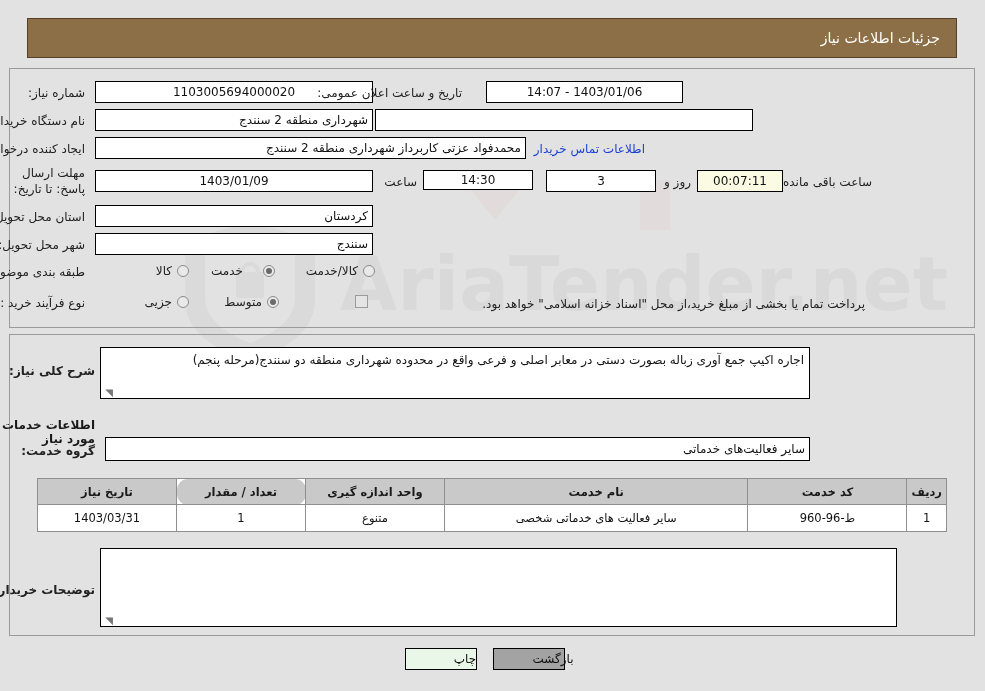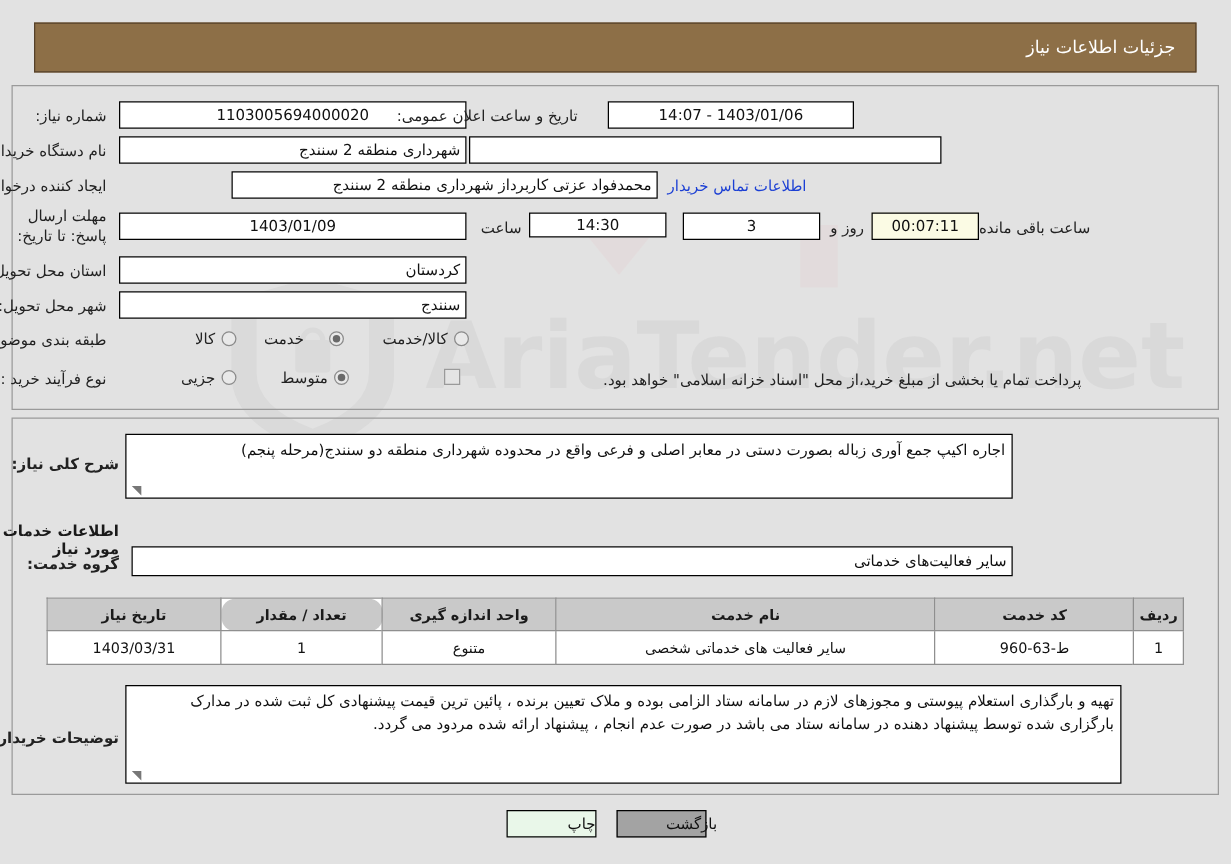--- a/index.html
+++ b/index.html
@@ -248,21 +248,21 @@
 <div class="fld ltr" style="right:612px; top:81px; width:278px; height:22px;">1103005694000020</div>
 
 <div class="lbl" style="right:523px; top:86px;">تاریخ و ساعت اعلان عمومی:</div>
 <div class="fld ltr" style="right:302px; top:81px; width:197px; height:22px;">14:07 - 1403/01/06</div>
 
 <div class="lbl" style="right:900px; top:114px;">نام دستگاه خریدار:</div>
 <div class="fld right" style="right:612px; top:109px; width:278px; height:22px;">شهرداری منطقه 2 سنندج</div>
 <div class="fld right" style="right:232px; top:109px; width:378px; height:22px;"></div>
 
 <div class="lbl" style="right:900px; top:142px;">ایجاد کننده درخواست:</div>
-<div class="fld right" style="right:459px; top:137px; width:341px; height:22px;">محمدفواد عزتی کاربرداز شهرداری منطقه 2 سنندج</div>
+<div class="fld right" style="right:459px; top:137px; width:431px; height:22px;">محمدفواد عزتی کاربرداز شهرداری منطقه 2 سنندج</div>
 <div class="link" style="right:340px; top:142px;">اطلاعات تماس خریدار</div>
 
 <div class="lbl" style="right:900px; top:165px; line-height:1.35; white-space:normal; width:80px; text-align:right;">مهلت ارسال پاسخ: تا تاریخ:</div>
 <div class="fld center" style="right:612px; top:170px; width:278px; height:22px;">1403/01/09</div>
 <div class="lbl" style="right:568px; top:175px;">ساعت</div>
 <div class="fld center" style="right:452px; top:170px; width:110px; height:20px;">14:30</div>
 <div class="fld center" style="right:329px; top:170px; width:110px; height:22px;">3</div>
 <div class="lbl" style="right:294px; top:175px;">روز و</div>
 <div class="fld hl center ltr" style="right:202px; top:170px; width:86px; height:22px;">00:07:11</div>
 <div class="lbl" style="right:113px; top:175px;">ساعت باقی مانده</div>
@@ -319,29 +319,28 @@
       <th style="width:150px;">کد خدمت</th>
       <th>نام خدمت</th>
       <th style="width:130px;">واحد اندازه گیری</th>
       <th style="width:120px;border-radius:11px;">تعداد / مقدار</th>
       <th style="width:130px;">تاریخ نیاز</th>
     </tr>
   </thead>
   <tbody>
     <tr>
       <td class="num">1</td>
-      <td class="code">ط-63-960</td>
+      <td class="code">ط-96-960</td>
       <td>سایر فعالیت های خدماتی شخصی</td>
       <td>متنوع</td>
       <td class="num">1</td>
       <td class="date">1403/03/31</td>
     </tr>
   </tbody>
 </table>
 
 <div class="lbl lbl-b" style="right:890px; top:583px;">توضیحات خریدار:</div>
 <div class="ta" style="right:88px; top:548px; width:797px; height:79px;">
-  <span>تهیه و بارگذاری استعلام پیوستی و مجوزهای لازم در سامانه ستاد الزامی بوده و ملاک تعیین برنده ، پائین ترین قیمت پیشنهادی کل ثبت شده در مدارک بارگزاری شده توسط پیشنهاد دهنده در سامانه ستاد می باشد در صورت عدم انجام ، پیشنهاد ارائه شده مردود می گردد.</span>
   <span class="grip">◥</span>
 </div>
 
 <div class="btn btn-print" style="right:508px; top:648px; width:72px;">چاپ</div>
 <div class="btn btn-back" style="right:420px; top:648px; width:72px;">بازگشت</div>
 
 </body></html>

